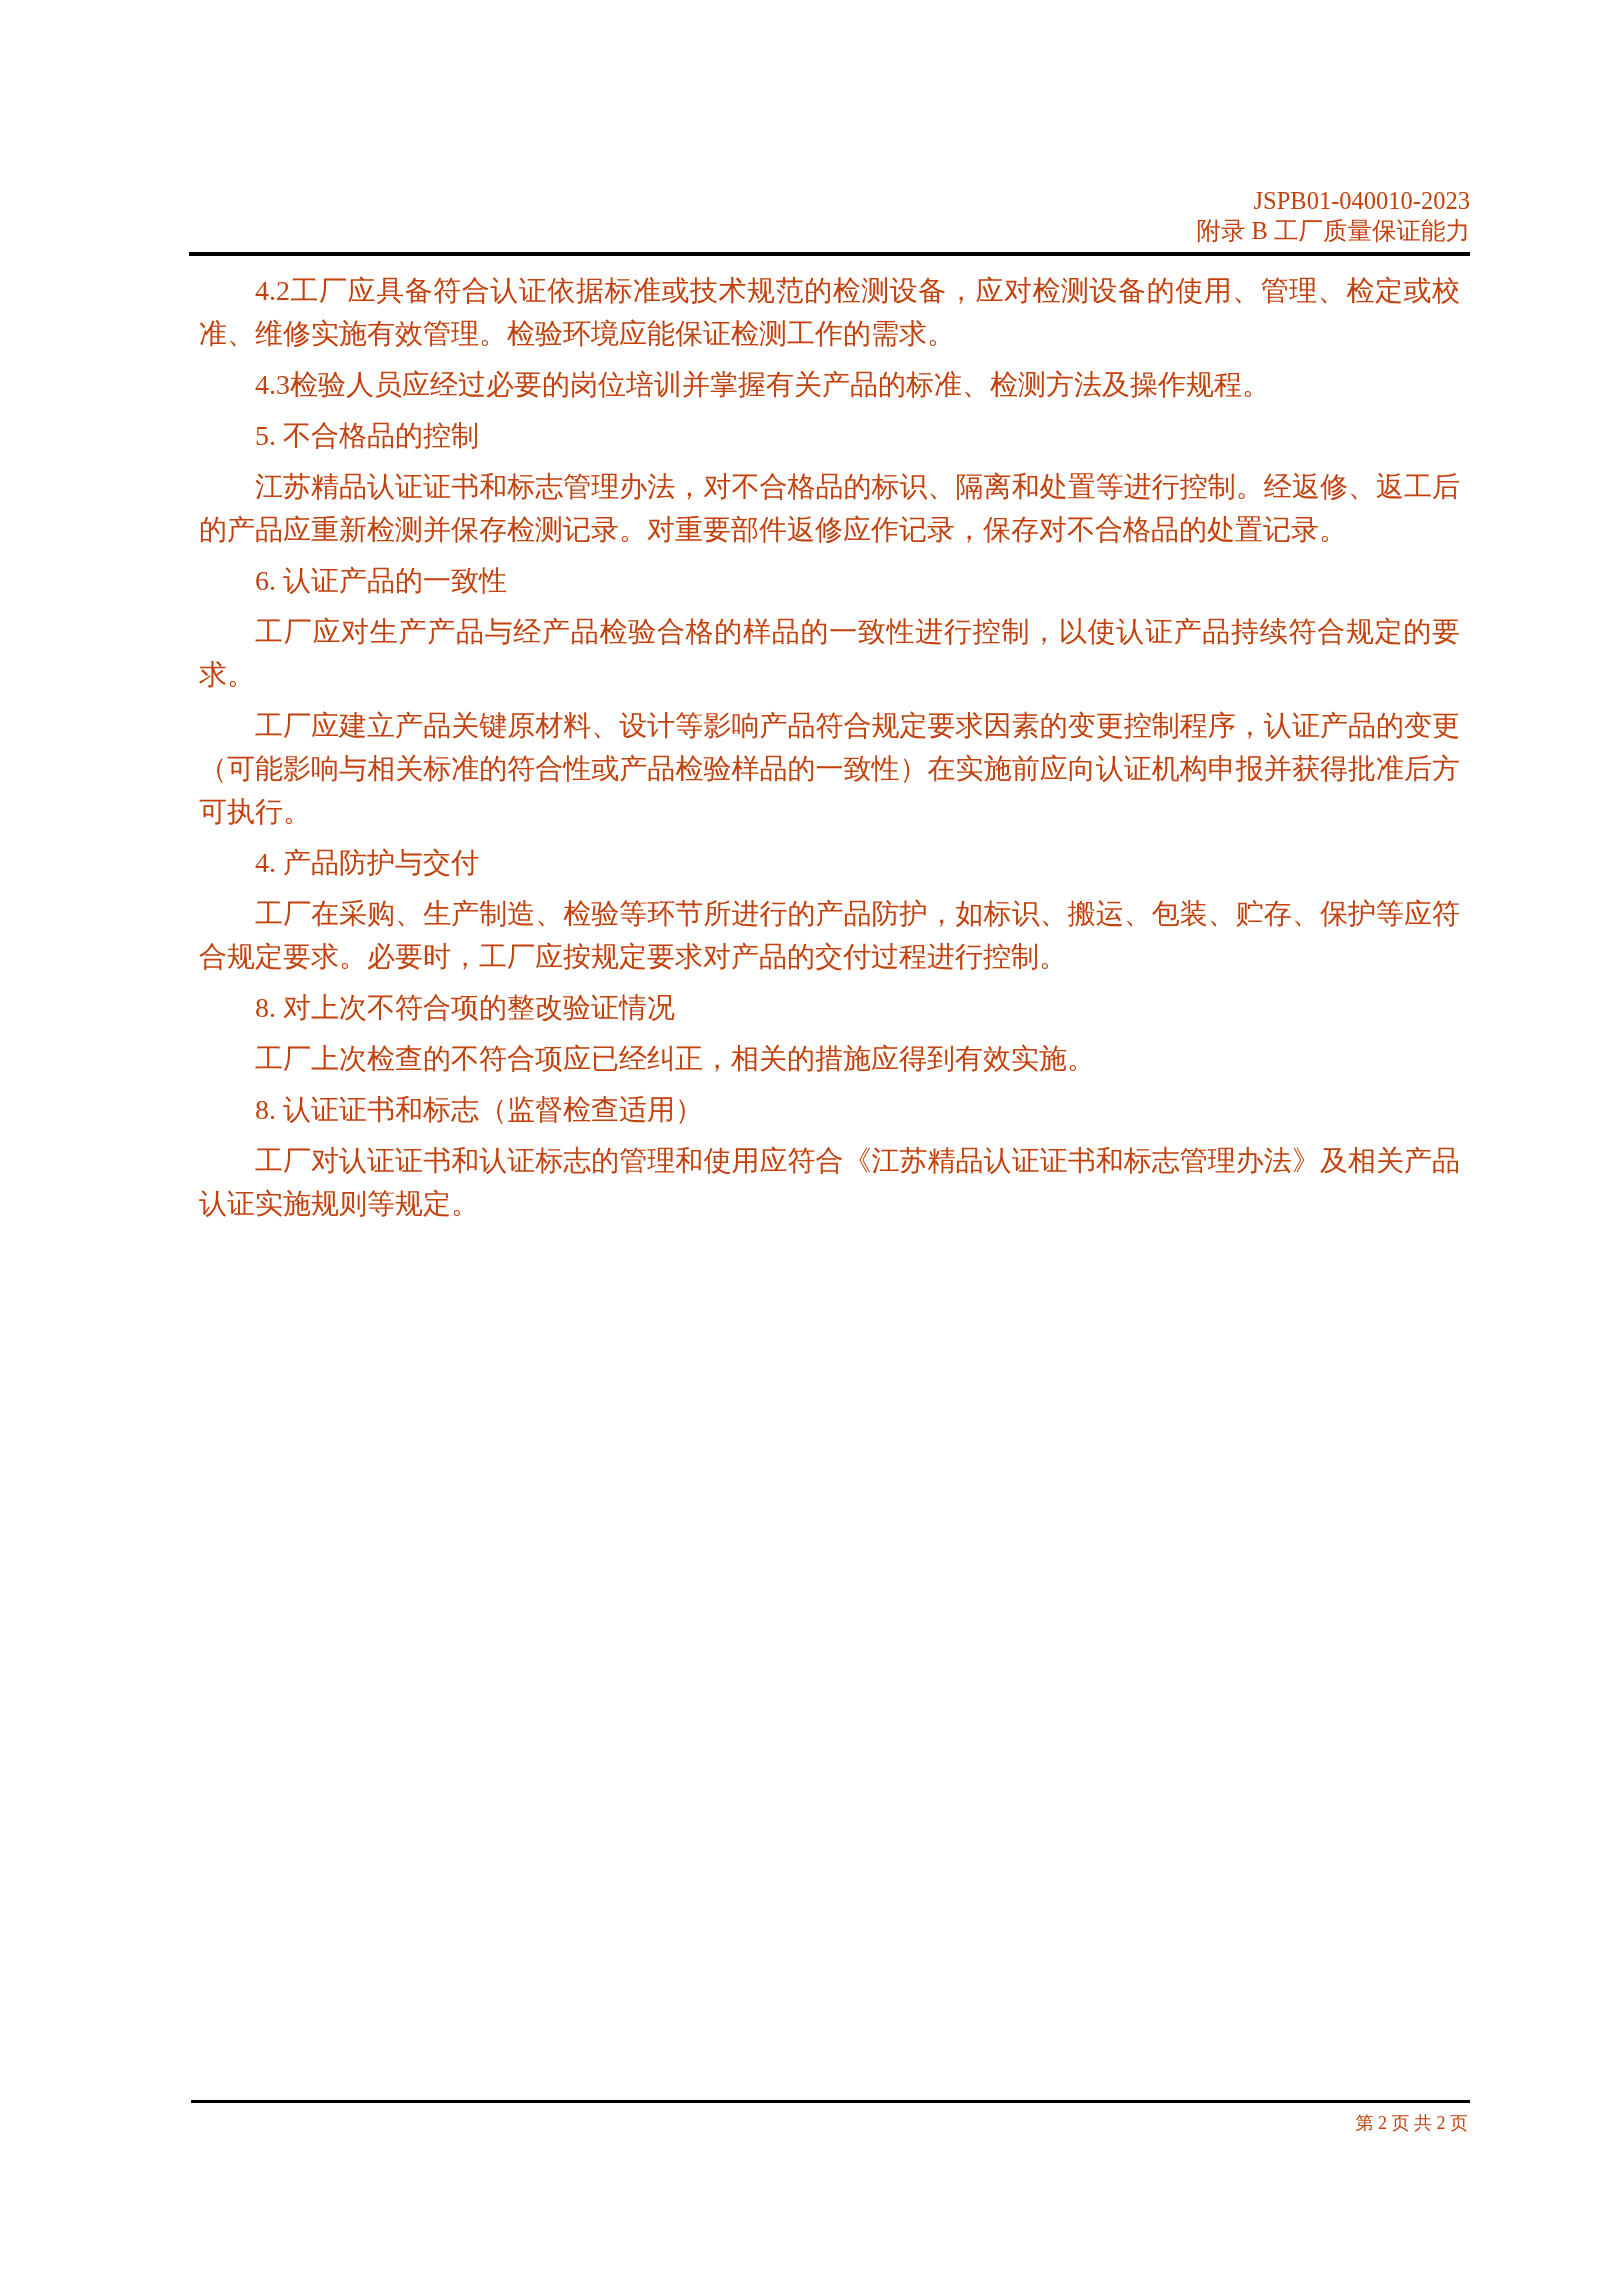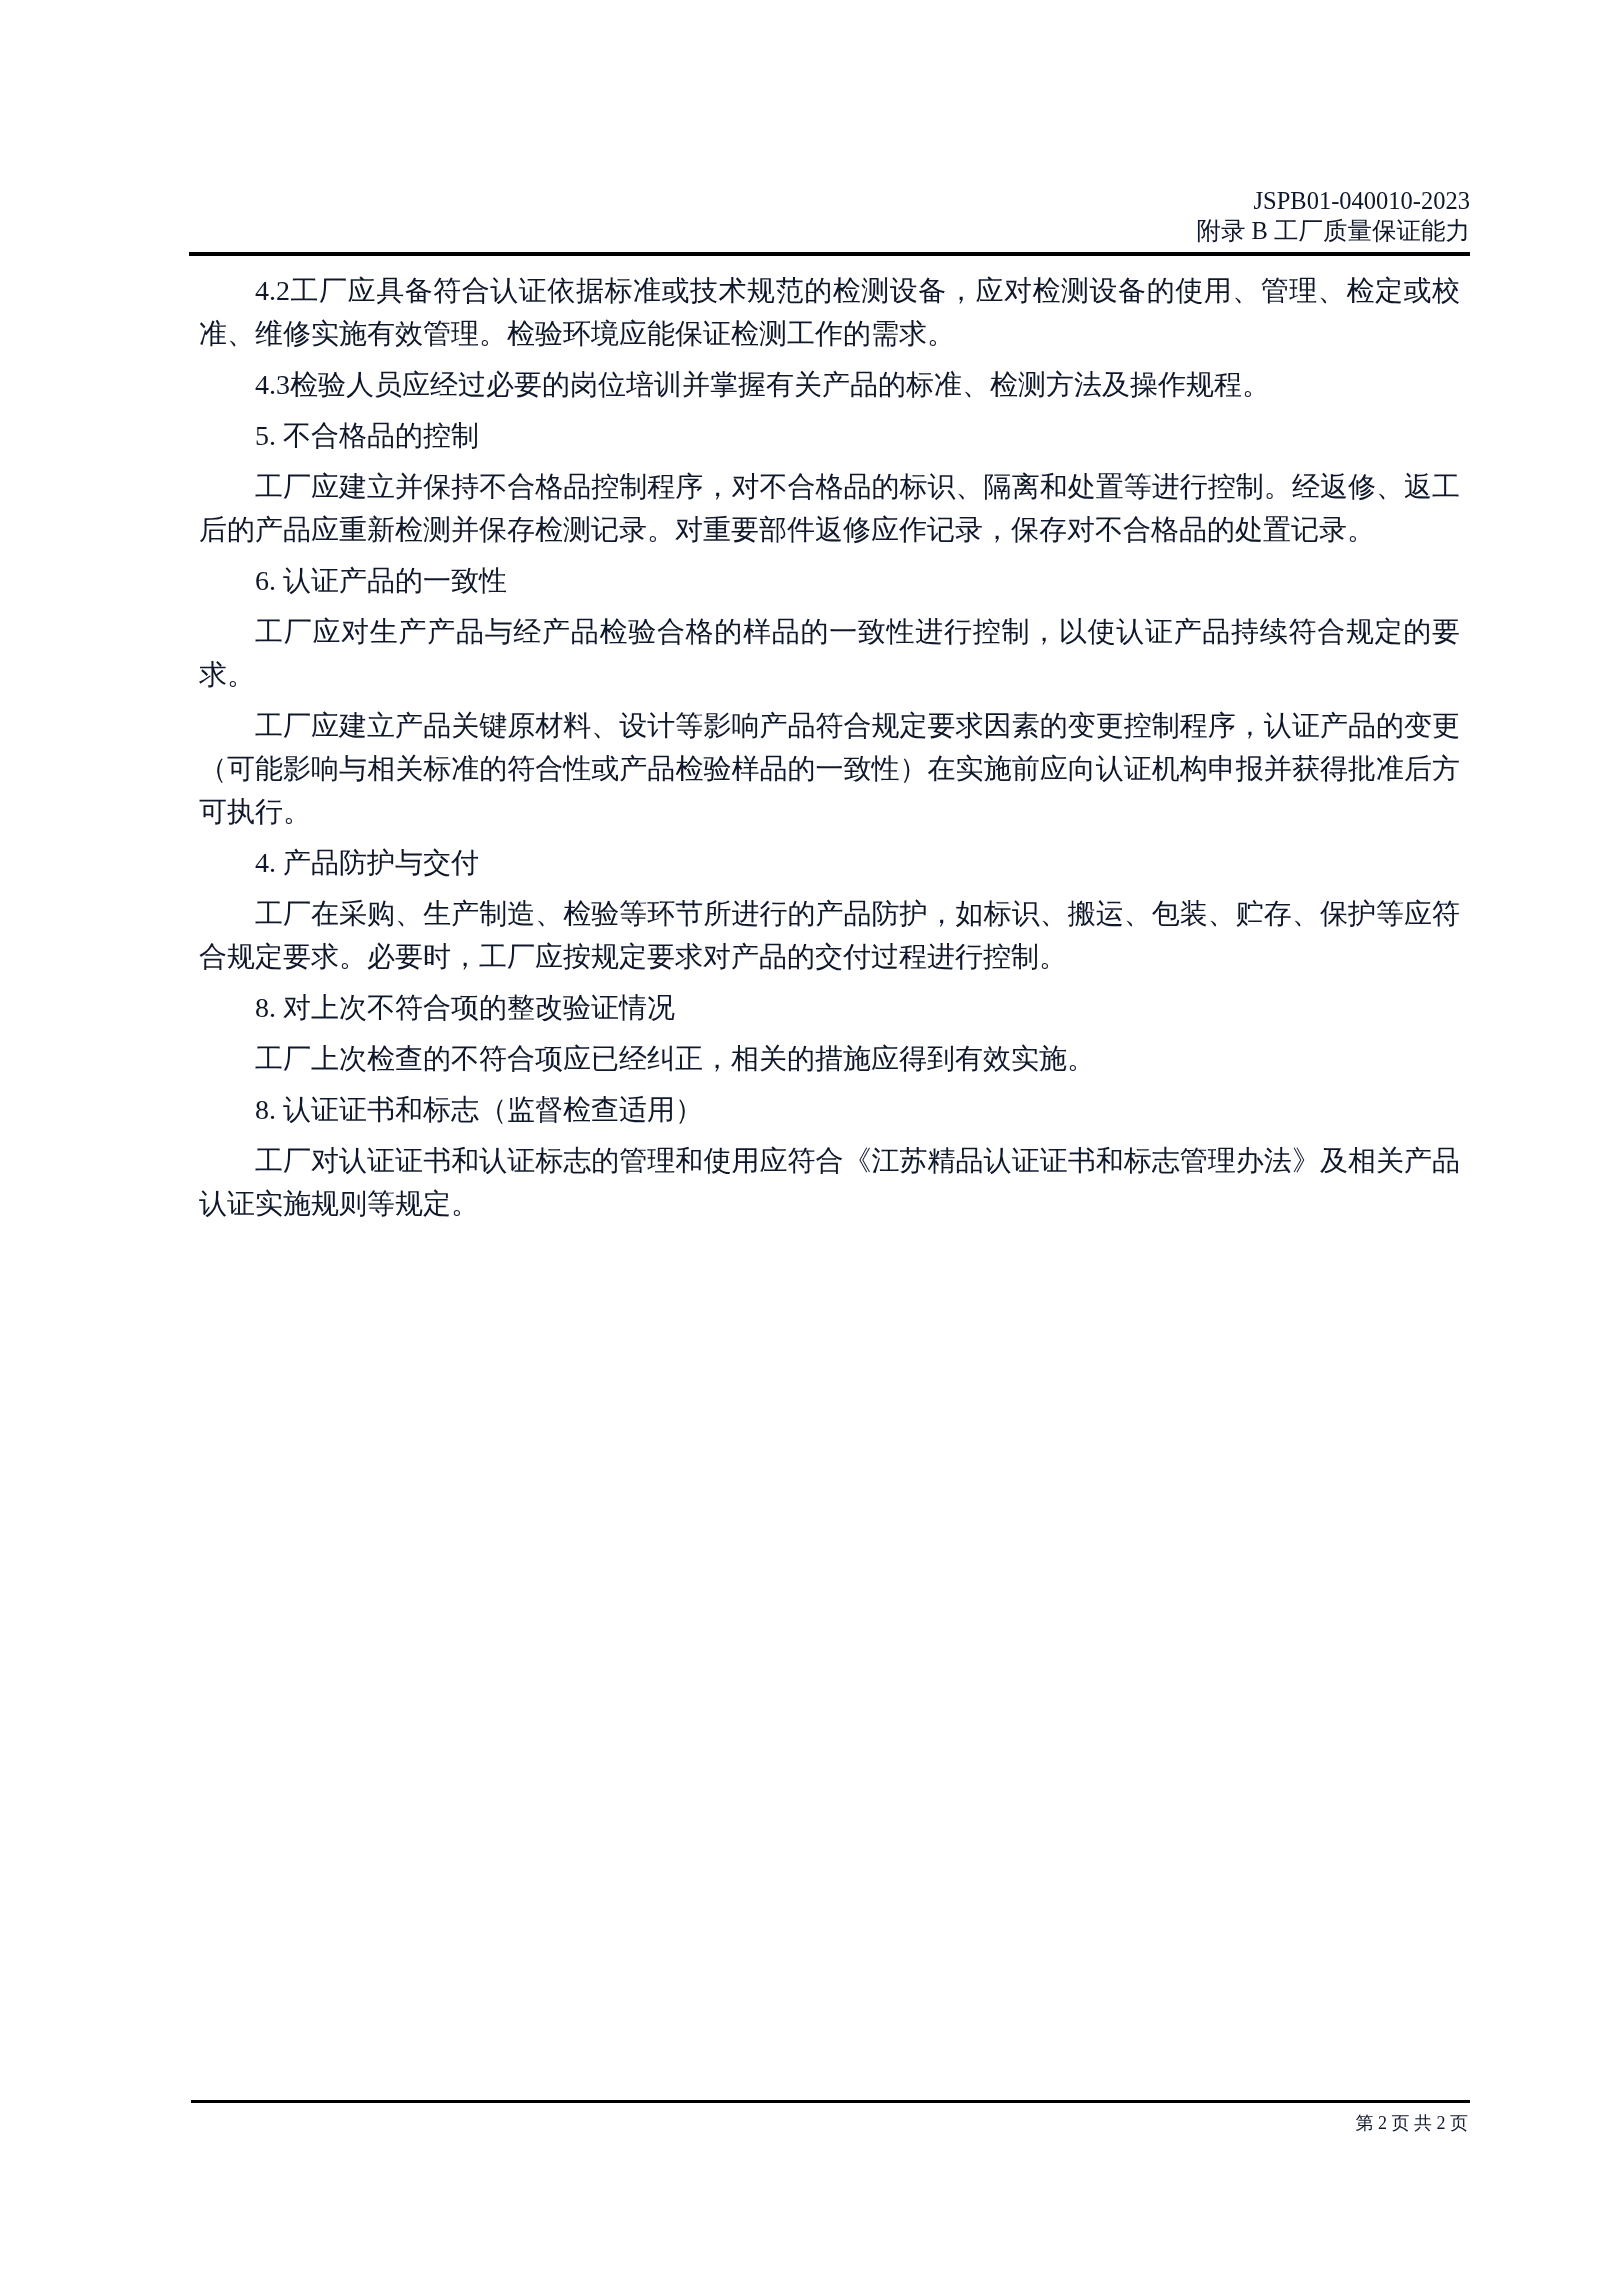--- a/index.html
+++ b/index.html
@@ -5,21 +5,21 @@
   html, body {
     margin: 0;
     padding: 0;
     background: #ffffff;
   }
   .page {
     position: relative;
     width: 1621px;
     height: 2293px;
     background: #ffffff;
-    color: #0f172a;
+    color: #c2410c;
     font-family: "Liberation Serif", "DejaVu Serif", serif;
     overflow: hidden;
   }
   .page-header {
     position: absolute;
     top: 186px;
     left: 189px;
     width: 1281px;
     text-align: right;
     font-size: 24.5px;
@@ -70,21 +70,21 @@
   <header class="page-header">
     <div class="doc-number">JSPB01-040010-2023</div>
     <div class="appendix-title">附录 B 工厂质量保证能力</div>
     <div class="header-rule"></div>
   </header>
 
   <main class="doc-body">
     <p>4.2工厂应具备符合认证依据标准或技术规范的检测设备，应对检测设备的使用、管理、检定或校准、维修实施有效管理。检验环境应能保证检测工作的需求。</p>
     <p>4.3检验人员应经过必要的岗位培训并掌握有关产品的标准、检测方法及操作规程。</p>
     <p>5. 不合格品的控制</p>
-    <p>工厂应建立并保持不合格品控制程序，对不合格品的标识、隔离和处置等进行控制。经返修、返工后的产品应重新检测并保存检测记录。对重要部件返修应作记录，保存对不合格品的处置记录。</p>
+    <p>江苏精品认证证书和标志管理办法，对不合格品的标识、隔离和处置等进行控制。经返修、返工后的产品应重新检测并保存检测记录。对重要部件返修应作记录，保存对不合格品的处置记录。</p>
     <p>6. 认证产品的一致性</p>
     <p>工厂应对生产产品与经产品检验合格的样品的一致性进行控制，以使认证产品持续符合规定的要求。</p>
     <p>工厂应建立产品关键原材料、设计等影响产品符合规定要求因素的变更控制程序，认证产品的变更（可能影响与相关标准的符合性或产品检验样品的一致性）在实施前应向认证机构申报并获得批准后方可执行。</p>
     <p>4. 产品防护与交付</p>
     <p>工厂在采购、生产制造、检验等环节所进行的产品防护，如标识、搬运、包装、贮存、保护等应符合规定要求。必要时，工厂应按规定要求对产品的交付过程进行控制。</p>
     <p>8. 对上次不符合项的整改验证情况</p>
     <p>工厂上次检查的不符合项应已经纠正，相关的措施应得到有效实施。</p>
     <p>8. 认证证书和标志（监督检查适用）</p>
     <p>工厂对认证证书和认证标志的管理和使用应符合《江苏精品认证证书和标志管理办法》及相关产品认证实施规则等规定。</p>
   </main>

